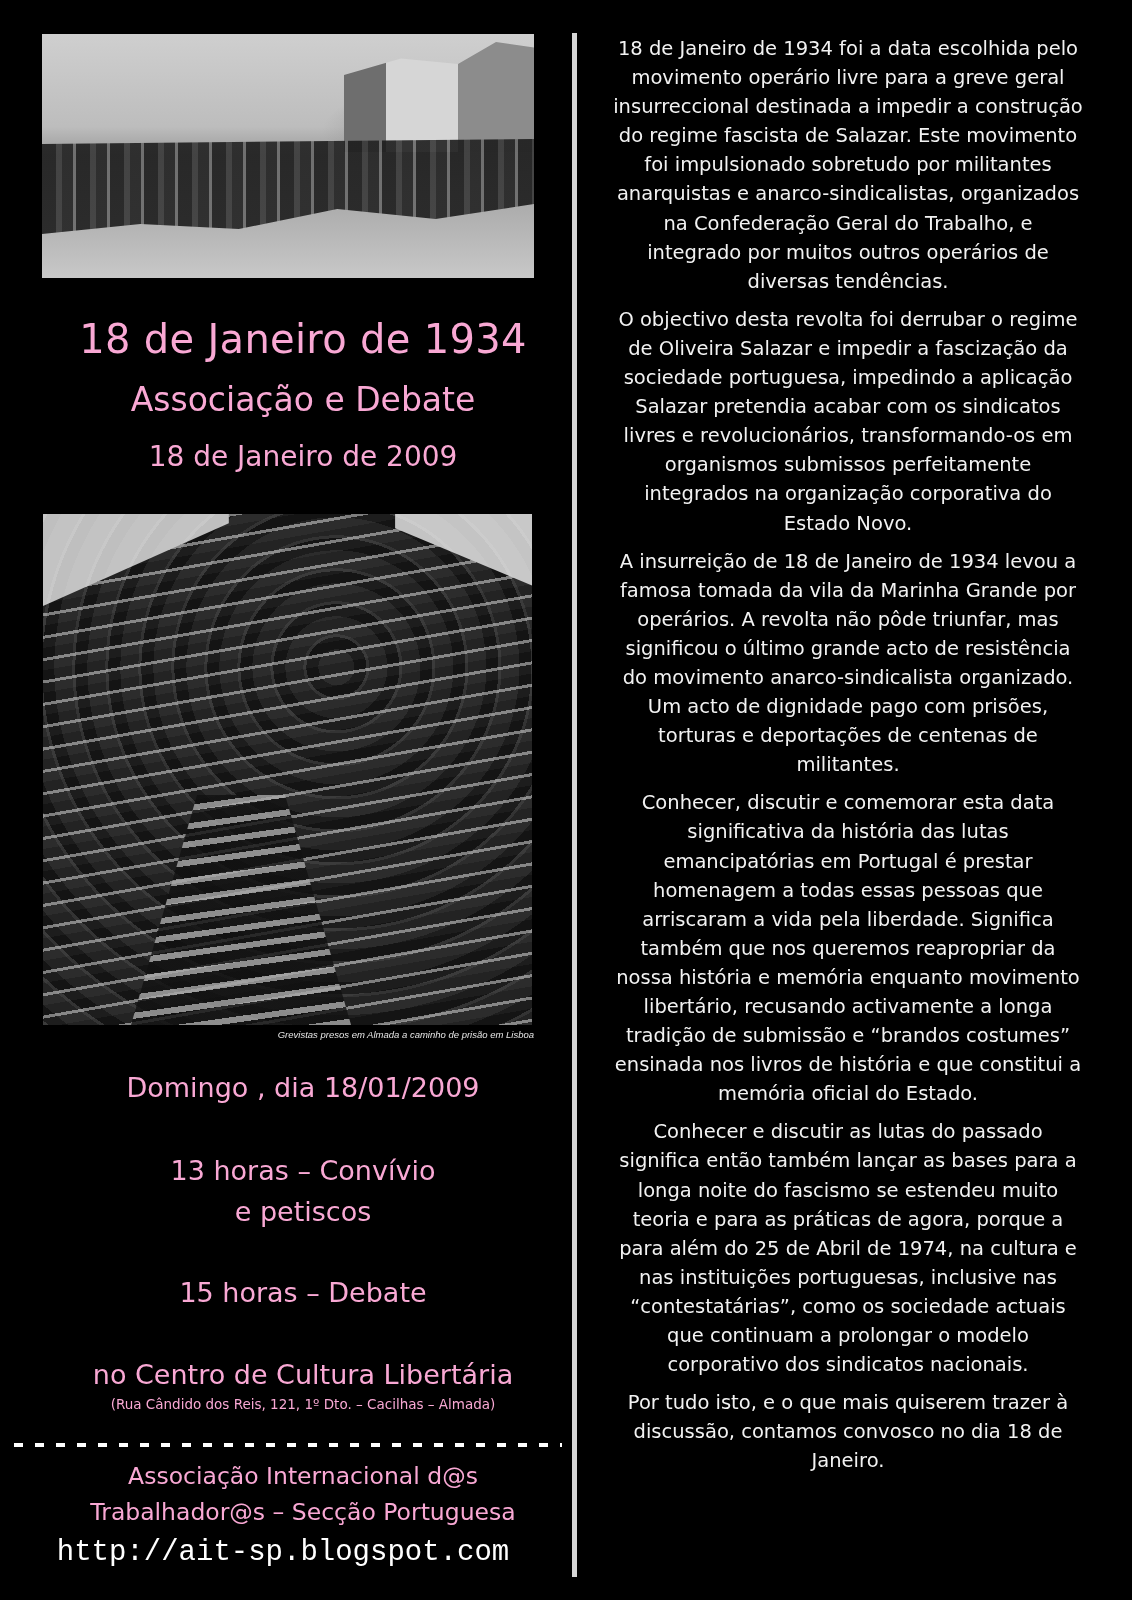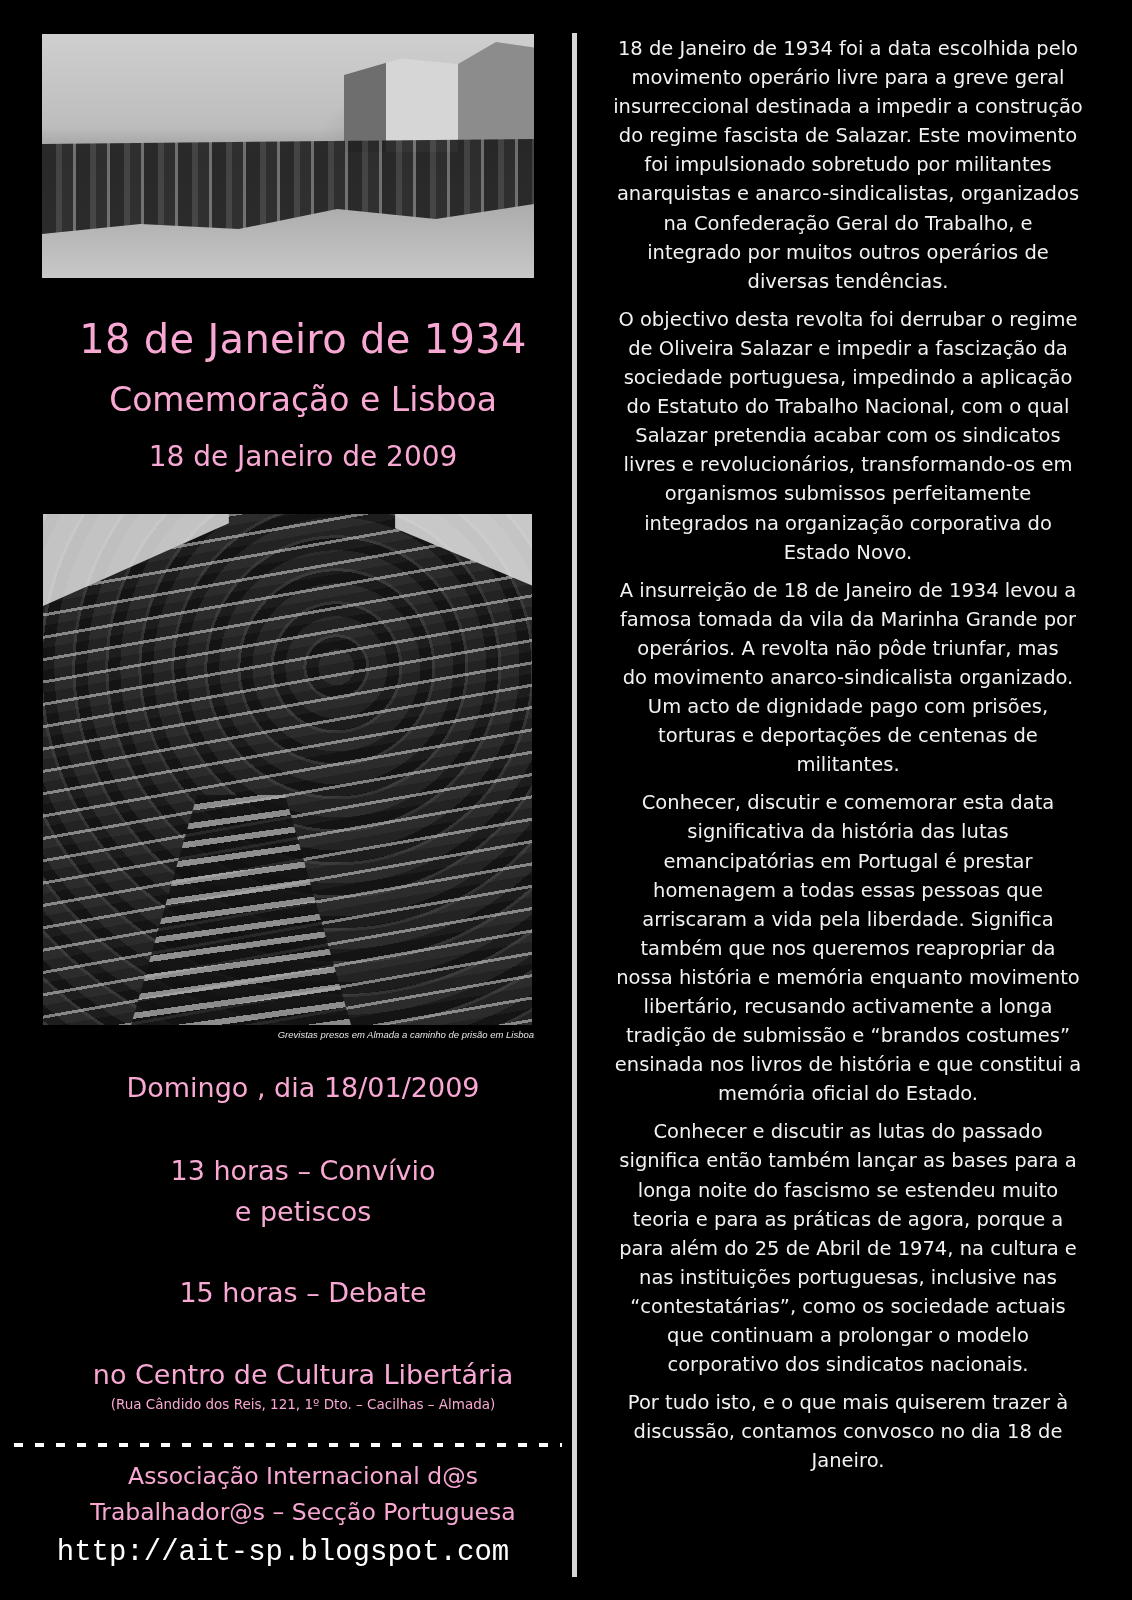--- a/index.html
+++ b/index.html
@@ -117,21 +117,21 @@
 <body>
 
 <div class="left-col">
 
   <div class="photo photo-1">
     <div class="building"></div>
     <div class="crowd"></div>
   </div>
 
   <div class="heading h-title">18 de Janeiro de 1934</div>
-  <div class="heading h-sub">Comemoração e Lisboa</div>
+  <div class="heading h-sub">Associação e Debate</div>
   <div class="heading h-date">18 de Janeiro de 2009</div>
 
   <div class="photo photo-2">
     <div class="sky-l"></div>
     <div class="sky-r"></div>
     <div class="people"></div>
     <div class="planks"></div>
   </div>
   <div class="caption">Grevistas presos em Almada a caminho de prisão em Lisboa</div>
 
@@ -161,31 +161,31 @@
     <span class="line">foi impulsionado sobretudo por militantes</span>
     <span class="line">anarquistas e anarco-sindicalistas, organizados</span>
     <span class="line">na Confederação Geral do Trabalho, e</span>
     <span class="line">integrado por muitos outros operários de</span>
     <span class="line">diversas tendências.</span>
   </p>
   <p>
     <span class="line">O objectivo desta revolta foi derrubar o regime</span>
     <span class="line">de Oliveira Salazar e impedir a fascização da</span>
     <span class="line">sociedade portuguesa, impedindo a aplicação</span>
-    <span class="line">do Estatuto do Trabalho Nacional, com o qual</span>
     <span class="line">Salazar pretendia acabar com os sindicatos</span>
     <span class="line">livres e revolucionários, transformando-os em</span>
     <span class="line">organismos submissos perfeitamente</span>
     <span class="line">integrados na organização corporativa do</span>
     <span class="line">Estado Novo.</span>
   </p>
   <p>
     <span class="line">A insurreição de 18 de Janeiro de 1934 levou a</span>
     <span class="line">famosa tomada da vila da Marinha Grande por</span>
     <span class="line">operários.  A revolta não pôde triunfar, mas</span>
+    <span class="line">significou o último grande acto de resistência</span>
     <span class="line">do movimento anarco-sindicalista organizado.</span>
     <span class="line">Um acto de dignidade pago com prisões,</span>
     <span class="line">torturas e deportações de centenas de</span>
     <span class="line">militantes.</span>
   </p>
   <p>
     <span class="line">Conhecer, discutir e comemorar esta data</span>
     <span class="line">significativa da história das lutas</span>
     <span class="line">emancipatórias em Portugal é prestar</span>
     <span class="line">homenagem a todas essas pessoas que</span>

